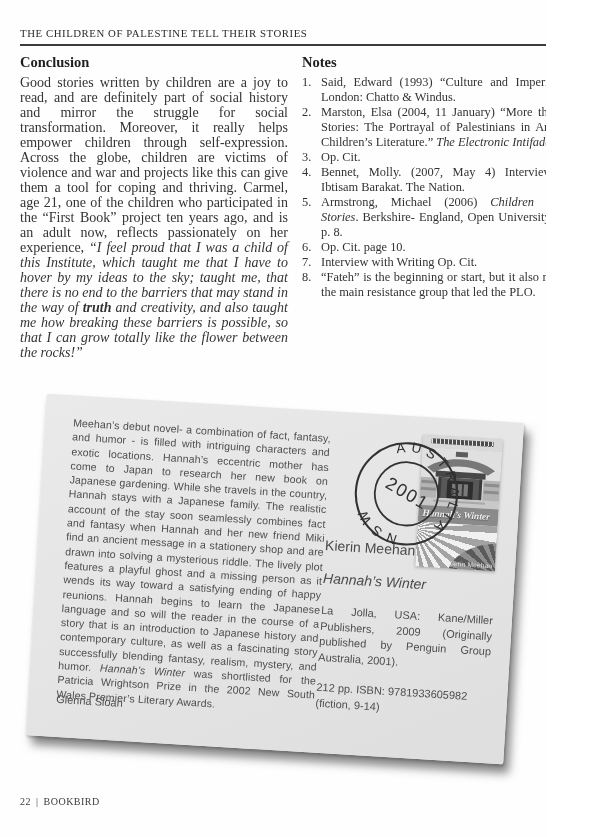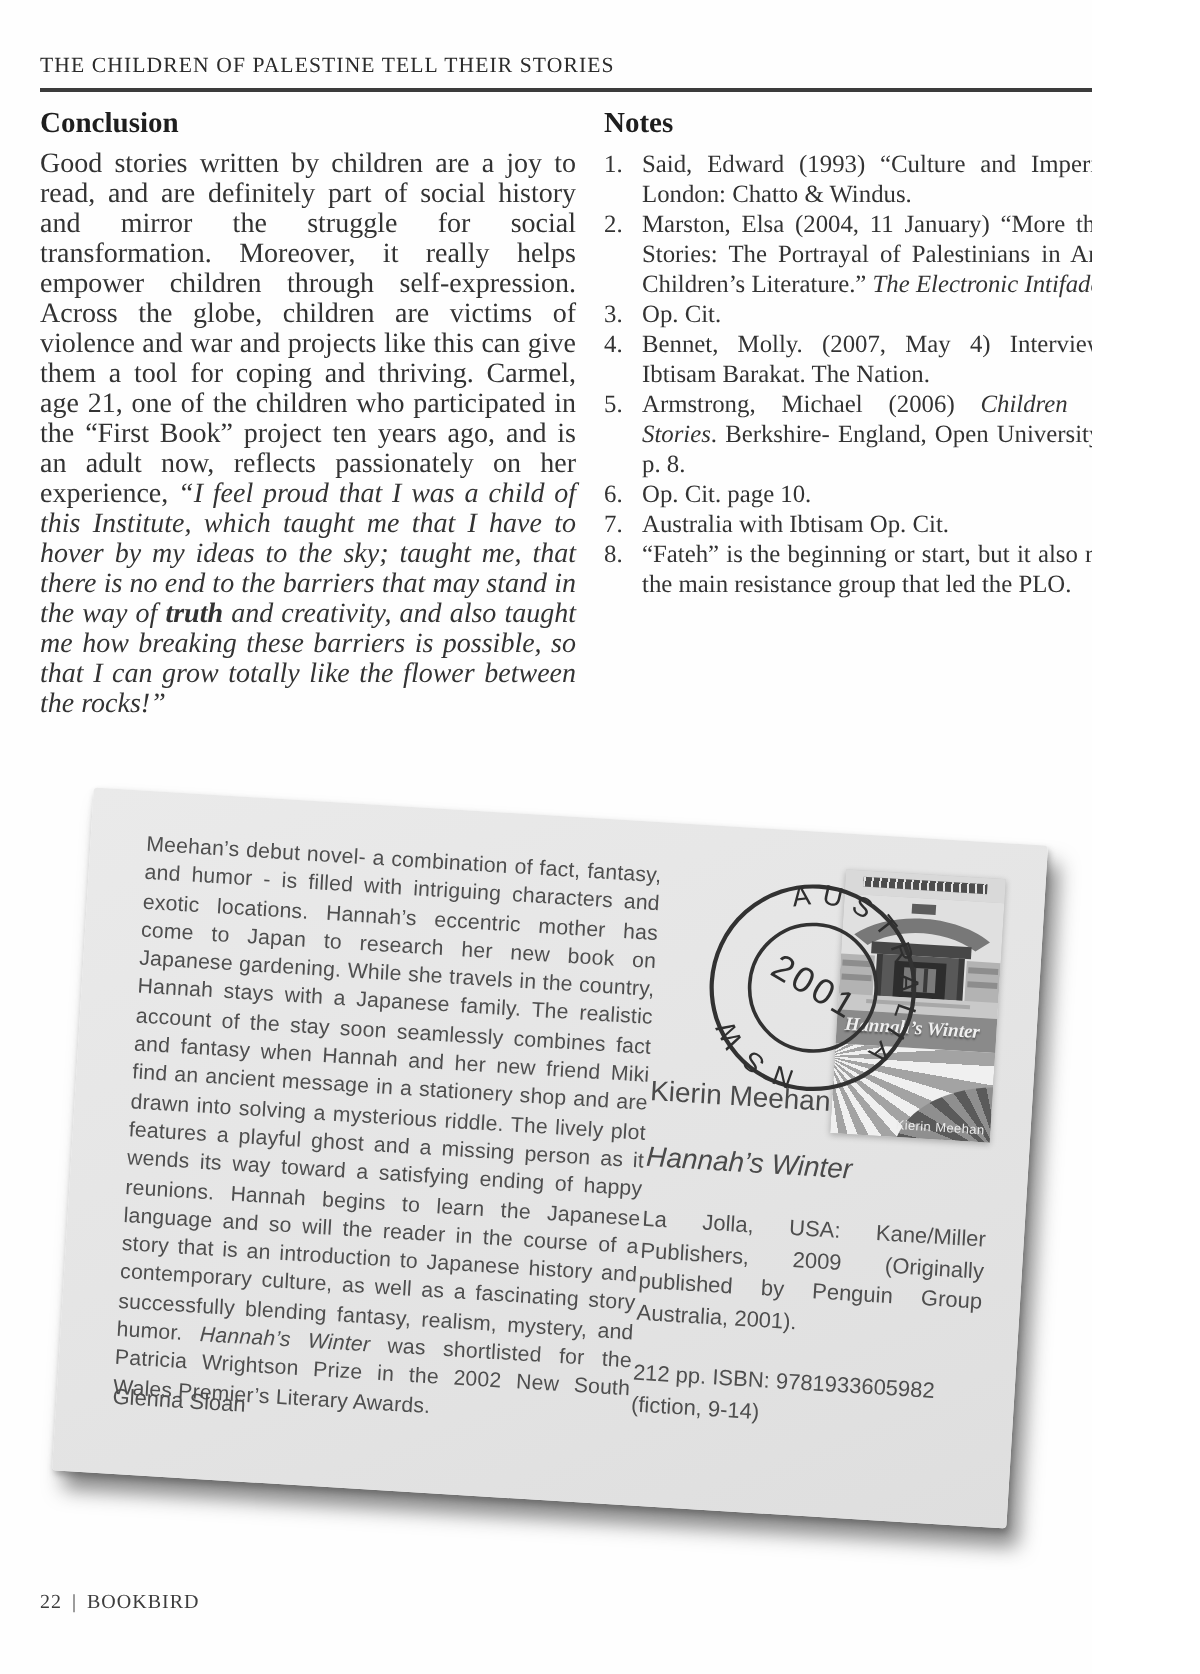--- a/index.html
+++ b/index.html
@@ -124,21 +124,21 @@
       <li class="note-item">
         <span class="note-num">5.</span>
         <span class="note-text"><span>Armstrong, Michael (2006) </span><span style="font-style: italic;">Children Writing Stories</span><span>. Berkshire- England, Open University Press, p. 8.</span></span>
       </li>
       <li class="note-item">
         <span class="note-num">6.</span>
         <span class="note-text"><span>Op. Cit. page 10.</span></span>
       </li>
       <li class="note-item">
         <span class="note-num">7.</span>
-        <span class="note-text"><span>Australia with Ibtisam Op. Cit.</span></span>
+        <span class="note-text"><span>Interview with Writing Op. Cit.</span></span>
       </li>
       <li class="note-item">
         <span class="note-num">8.</span>
         <span class="note-text"><span>“Fateh” is the beginning or start, but it also refers to the main resistance group that led the PLO.</span></span>
       </li>
     </ol>
   </section>
 
   <div class="postcard">
 

